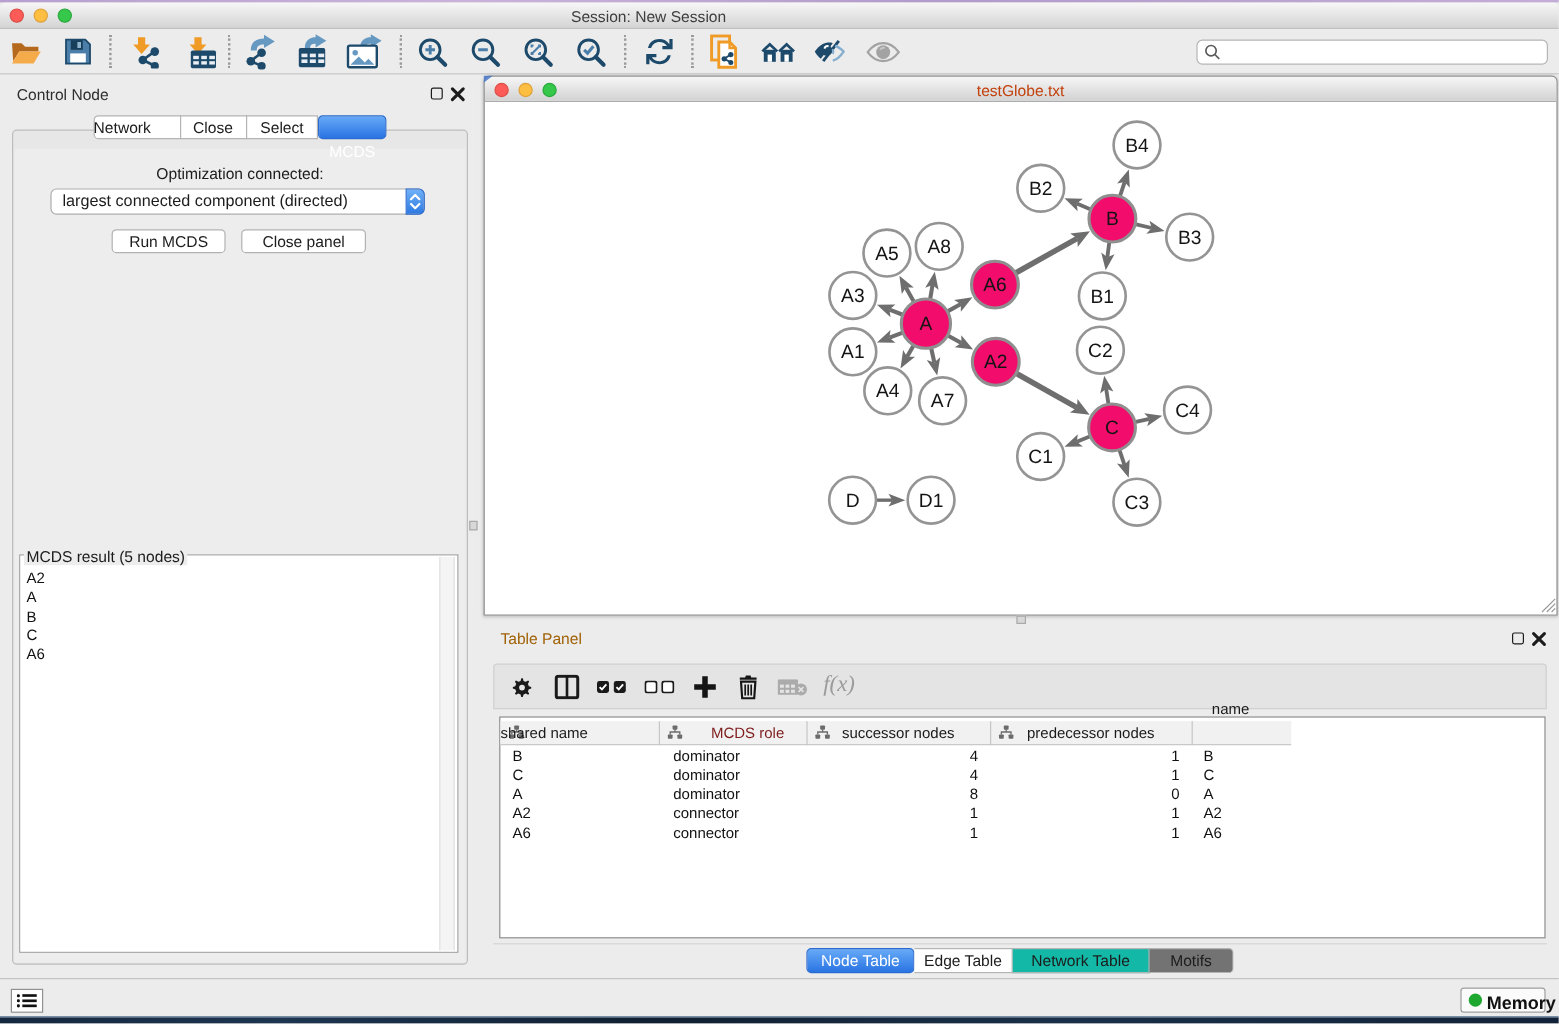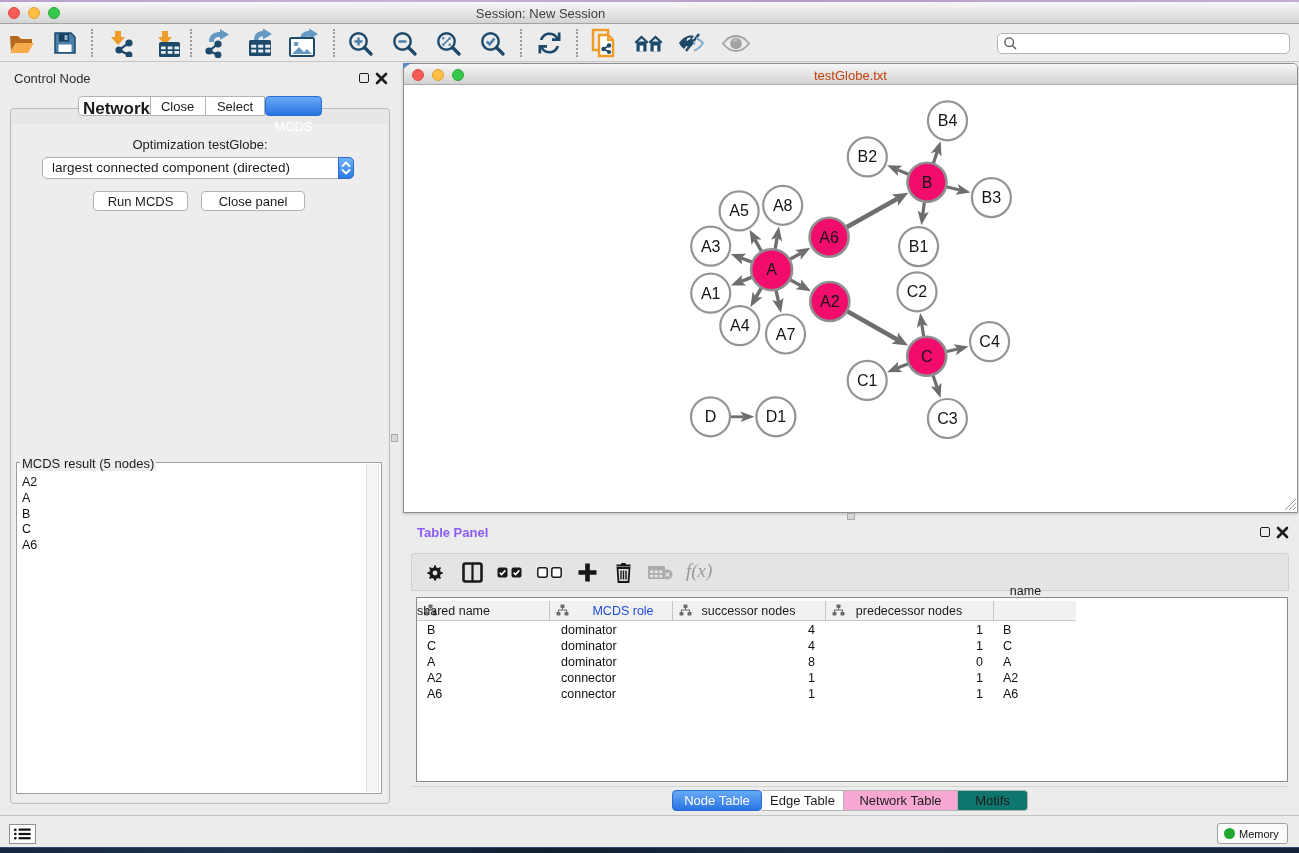--- a/index.html
+++ b/index.html
@@ -155,26 +155,26 @@
     <path d="M2,2 L11,11 M11,2 L2,11" stroke="#1c1c1c" stroke-width="2.6" stroke-linecap="round"></path>
   </svg>
 
 <div class="abs" style="left:10px;top:108px;width:380px;height:696px;background:#e7e7e7;border:1px solid #bdbdbd;border-radius:4px;"></div>
 <div class="abs" style="left:12px;top:124px;width:376px;height:678px;background:#ededed;"></div>
 
 <div class="abs" style="left:78px;top:96px;width:187px;height:20px;background:#fff;border:1px solid #b4b4b4;border-radius:4px 0 0 4px;"></div>
 <div class="abs" style="left:150px;top:96px;width:0;height:20px;border-left:1px solid #b4b4b4;"></div>
 <div class="abs" style="left:205px;top:96px;width:0;height:20px;border-left:1px solid #b4b4b4;"></div>
 <div class="abs" style="left:265px;top:96px;width:57px;height:20px;background:linear-gradient(#66aaf7,#2a74e3);border:1px solid #2a6bd0;border-radius:4px;"></div>
-<div class="abs" style="left:78px;top:99px;width:72px;text-align:right;font-size:17px;color:#1c1c1c;font-weight:bold;">Network</div>
+<div class="abs" style="left:78px;top:99px;width:72px;text-align:left;font-size:13px;color:#1c1c1c;">Network</div>
 <div class="abs" style="left:150px;top:99px;width:55px;text-align:center;font-size:13px;color:#1c1c1c;">Close</div>
 <div class="abs" style="left:205px;top:99px;width:60px;text-align:center;font-size:13px;color:#1c1c1c;">Select</div>
 <div class="abs" style="left:265px;top:99px;width:57px;text-align:center;font-size:13px;color:#fff;margin-top:20px;">MCDS</div>
 
-<div class="abs" style="left:0;top:137px;width:400px;text-align:center;font-size:13px;color:#1c1c1c;">Optimization testGlobe:</div>
+<div class="abs" style="left:0;top:137px;width:400px;text-align:center;font-size:13px;color:#1c1c1c;">Optimization connected:</div>
 <div class="abs" style="left:42px;top:157px;width:312px;height:22px;background:#fff;border:1px solid #adadad;border-radius:5px;"></div>
 <div class="abs" style="left:338px;top:157px;width:16px;height:22px;background:linear-gradient(#6fb1f8,#2e7ae2);border:1px solid #2a6bd0;border-radius:0 5px 5px 0;"></div>
 <svg class="abs" style="left:340px;top:160px;" width="12" height="16" viewBox="0 0 12 16">
     <path d="M2.5,6 L6,2.5 L9.5,6" fill="none" stroke="#fff" stroke-width="1.8" stroke-linecap="round" stroke-linejoin="round"></path>
     <path d="M2.5,10 L6,13.5 L9.5,10" fill="none" stroke="#fff" stroke-width="1.8" stroke-linecap="round" stroke-linejoin="round"></path>
   </svg>
 <div class="abs" style="left:52px;top:160px;font-size:13.5px;color:#1c1c1c;">largest connected component (directed)</div>
 <div class="abs" style="left:93px;top:191px;width:95px;height:20px;background:#fff;border:1px solid #b2b2b2;border-radius:4px;text-align:center;font-size:13px;color:#1c1c1c;line-height:19px;">Run MCDS</div>
 <div class="abs" style="left:201px;top:191px;width:104px;height:20px;background:#fff;border:1px solid #b2b2b2;border-radius:4px;text-align:center;font-size:13px;color:#1c1c1c;line-height:19px;">Close panel</div>
 
@@ -278,21 +278,21 @@
     <path d="M0,0 L8,0 L0,6 Z" fill="#4a78c8" opacity="0.85"></path>
   </svg>
 
 <svg class="abs" style="left:1284px;top:498px;" width="13" height="13" viewBox="0 0 13 13">
     <path d="M12,1 L1,12 M12,5 L5,12 M12,9 L9,12" stroke="#9a9a9a" stroke-width="1"></path>
   </svg>
 
 <div class="abs" style="left:391px;top:434px;width:7px;height:8px;background:#d8d8d8;border:1px solid #aaa;"></div>
 <div class="abs" style="left:847px;top:513px;width:8px;height:7px;background:#d8d8d8;border:1px solid #aaa;"></div>
 
-<div class="abs" style="left:417px;top:525px;font-size:13px;color:#8b5cf6;font-weight:bold;">Table Panel</div>
+<div class="abs" style="left:417px;top:525px;font-size:13px;color:#a16207;">Table Panel</div>
 <div class="abs" style="left:1260px;top:527px;width:10px;height:10px;border:1.5px solid #1c1c1c;border-radius:2px;"></div>
 <svg class="abs" style="left:1276px;top:526px;" width="13" height="13" viewBox="0 0 13 13">
     <path d="M2,2 L11,11 M11,2 L2,11" stroke="#1c1c1c" stroke-width="2.6" stroke-linecap="round"></path>
   </svg>
 
 <div class="abs" style="left:411px;top:553px;width:878px;height:38px;background:#e4e4e4;border:1px solid #d0d0d0;border-radius:3px 3px 0 0;"></div>
 <svg class="abs" style="left:427px;top:565px;" width="16" height="16" viewBox="0 0 16 16">
     <path d="M8,0.5 L9.3,0.5 L9.9,2.6 A5.6,5.6 0 0 1 11.7,3.4 L13.7,2.3 L14.6,3.2 L13.5,5.2 A5.6,5.6 0 0 1 14.3,7 L16.4,7.6 L16.4,8.9 L14.3,9.5 A5.6,5.6 0 0 1 13.5,11.3 L14.6,13.3 L13.7,14.2 L11.7,13.1 A5.6,5.6 0 0 1 9.9,13.9 L9.3,16 L8,16 L7.4,13.9 A5.6,5.6 0 0 1 5.6,13.1 L3.6,14.2 L2.7,13.3 L3.8,11.3 A5.6,5.6 0 0 1 3,9.5 L0.9,8.9 L0.9,7.6 L3,7 A5.6,5.6 0 0 1 3.8,5.2 L2.7,3.2 L3.6,2.3 L5.6,3.4 A5.6,5.6 0 0 1 7.4,2.6 Z" fill="#1a1a1a" transform="translate(-0.6,-0.2)"></path>
     <circle cx="8" cy="8" r="2.4" fill="#e4e4e4"></circle>
   </svg>
@@ -350,21 +350,21 @@
 <div class="abs" style="left:417px;top:604px;width:132px;text-align:left;font-size:12.5px;color:#1a1a1a;">shared name</div>
 <div class="abs" style="left:549px;top:601px;width:0;height:20px;border-left:1px solid #c6c6c6;"></div>
 <svg class="abs" style="left:556px;top:604px;" width="13" height="13" viewBox="0 0 13 13">
     <g fill="#6b6b6b">
       <rect x="4.5" y="0.5" width="4" height="3.6" rx="0.8"></rect>
       <rect x="0.5" y="8" width="4" height="3.6" rx="0.8"></rect>
       <rect x="8.5" y="8" width="4" height="3.6" rx="0.8"></rect>
       <path d="M6.5,4 L6.5,6 M2.5,8 L2.5,6 L10.5,6 L10.5,8" stroke="#6b6b6b" stroke-width="1.1" fill="none"></path>
     </g>
   </svg>
-<div class="abs" style="left:549px;top:604px;width:123px;text-align:center;font-size:12.5px;color:#1d4ed8;padding-left:25px;">MCDS role</div>
+<div class="abs" style="left:549px;top:604px;width:123px;text-align:center;font-size:12.5px;color:#7f1d1d;padding-left:25px;">MCDS role</div>
 <div class="abs" style="left:672px;top:601px;width:0;height:20px;border-left:1px solid #c6c6c6;"></div>
 <svg class="abs" style="left:679px;top:604px;" width="13" height="13" viewBox="0 0 13 13">
     <g fill="#6b6b6b">
       <rect x="4.5" y="0.5" width="4" height="3.6" rx="0.8"></rect>
       <rect x="0.5" y="8" width="4" height="3.6" rx="0.8"></rect>
       <rect x="8.5" y="8" width="4" height="3.6" rx="0.8"></rect>
       <path d="M6.5,4 L6.5,6 M2.5,8 L2.5,6 L10.5,6 L10.5,8" stroke="#6b6b6b" stroke-width="1.1" fill="none"></path>
     </g>
   </svg>
 <div class="abs" style="left:672px;top:604px;width:153px;text-align:center;font-size:12.5px;color:#1a1a1a;">successor nodes</div>
@@ -405,32 +405,32 @@
     <div class="abs" style="left:561px;top:687px;">connector</div>
     <div class="abs" style="left:672px;top:687px;width:143px;text-align:right;">1</div>
     <div class="abs" style="left:825px;top:687px;width:158px;text-align:right;">1</div>
     <div class="abs" style="left:1003px;top:687px;">A6</div>
   </div>
 
 <div class="abs" style="left:411px;top:786px;width:878px;height:0;border-top:1px solid #d4d4d4;"></div>
 
 <div class="abs" style="left:672px;top:790px;width:90px;height:21px;background:linear-gradient(#66aaf7,#2a74e3);border:1px solid #2a6bd0;border-radius:4px;text-align:center;font-size:13px;color:#fff;line-height:20px;">Node Table</div>
 <div class="abs" style="left:762px;top:790px;width:82px;height:21px;background:#fff;border:1px solid #b4b4b4;border-left:none;border-radius:0;text-align:center;font-size:13px;color:#1c1c1c;line-height:20px;">Edge Table</div>
-<div class="abs" style="left:844px;top:790px;width:114px;height:21px;background:#f9a8d4;border:1px solid #b4b4b4;border-left:none;border-radius:0;text-align:center;font-size:13px;color:#1c1c1c;line-height:20px;">Network Table</div>
-<div class="abs" style="left:958px;top:790px;width:70px;height:21px;background:#0f766e;border:1px solid #b4b4b4;border-left:none;border-radius:0 4px 4px 0;text-align:center;font-size:13px;color:#1c1c1c;line-height:20px;">Motifs</div>
+<div class="abs" style="left:844px;top:790px;width:114px;height:21px;background:#14b8a6;border:1px solid #b4b4b4;border-left:none;border-radius:0;text-align:center;font-size:13px;color:#1c1c1c;line-height:20px;">Network Table</div>
+<div class="abs" style="left:958px;top:790px;width:70px;height:21px;background:#737373;border:1px solid #b4b4b4;border-left:none;border-radius:0 4px 4px 0;text-align:center;font-size:13px;color:#1c1c1c;line-height:20px;">Motifs</div>
 
 <div class="abs" style="left:0;top:815px;width:1299px;height:34px;background:#ececec;border-top:1px solid #c3c3c3;"></div>
 <div class="abs" style="left:9px;top:824px;width:27px;height:20px;background:#fdfdfd;border:1px solid #8f8f8f;"></div>
 <svg class="abs" style="left:14px;top:828px;" width="17" height="12" viewBox="0 0 17 12">
     <g fill="#111">
       <rect x="0" y="0.5" width="2.6" height="2.6" rx="1.2"></rect>
       <rect x="0" y="4.7" width="2.6" height="2.6" rx="1.2"></rect>
       <rect x="0" y="8.9" width="2.6" height="2.6" rx="1.2"></rect>
       <rect x="4.6" y="0.5" width="12" height="2.2"></rect>
       <rect x="4.6" y="4.9" width="12" height="2.2"></rect>
       <rect x="4.6" y="9.1" width="12" height="2.2"></rect>
     </g>
   </svg>
 <div class="abs" style="left:1217px;top:823px;width:71px;height:21px;background:#fbfbfb;border:1px solid #9f9f9f;border-radius:3px;"></div>
 <div class="abs" style="left:1224px;top:828px;width:11px;height:11px;border-radius:50%;background:#1fa82f;"></div>
-<div class="abs" style="left:1239px;top:828px;font-size:11px;color:#111;">Memory</div>
+<div class="abs" style="left:1239px;top:828px;font-size:15px;color:#111;font-weight:bold;">Memory</div>
 
 <div class="abs" style="left:0;top:847px;width:1299px;height:6px;background:linear-gradient(90deg,#15273e,#1d3550 18%,#101f31 42%,#1a3048 68%,#122238);border-top:1px solid #2d4d6e;"></div>
 
 </body></html>

